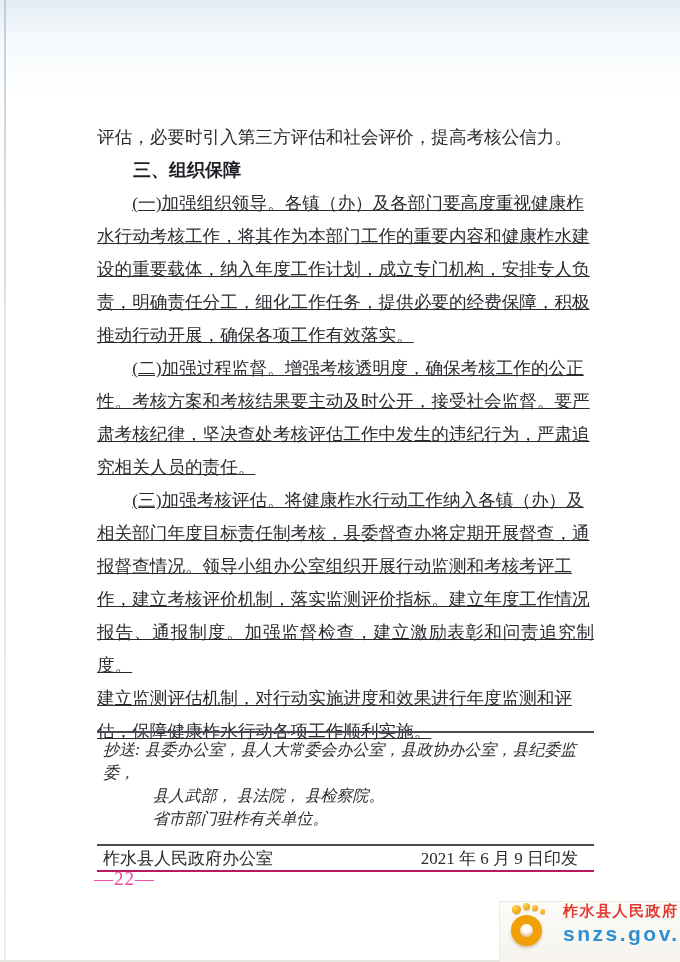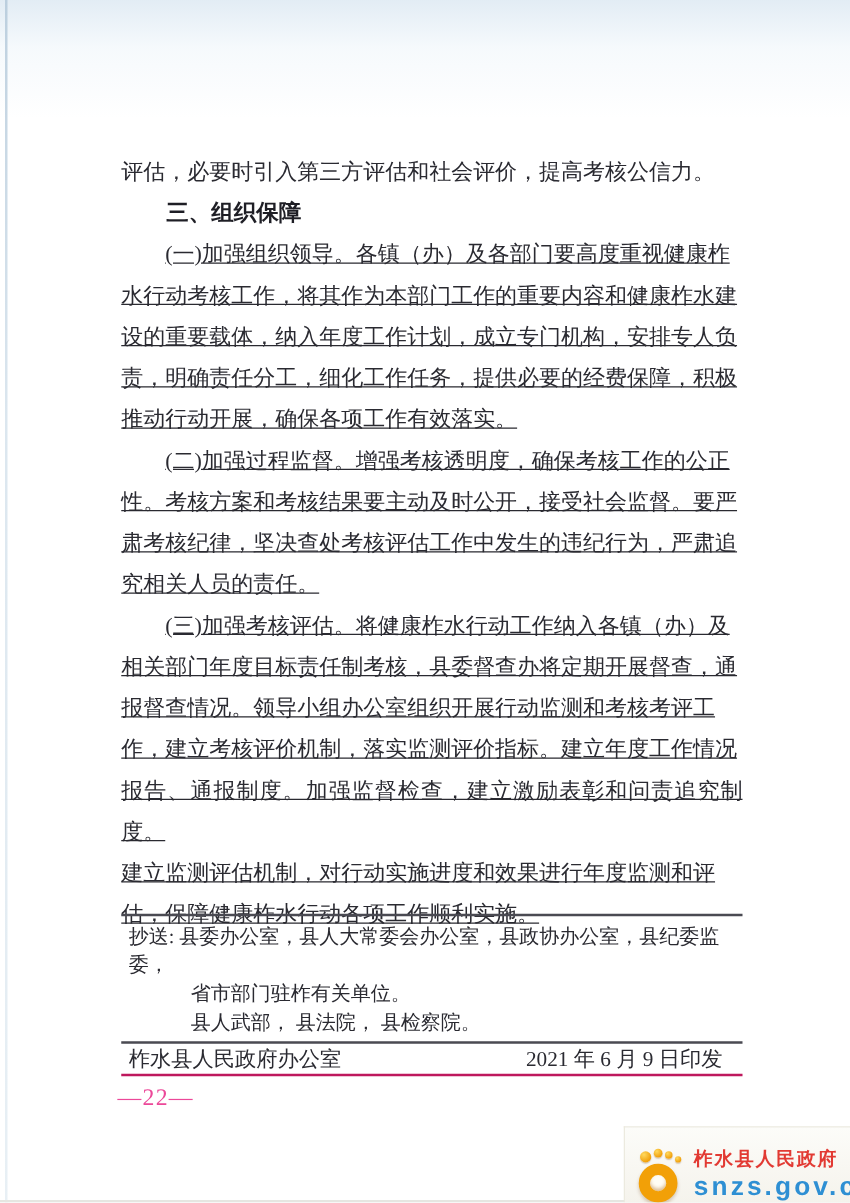--- a/index.html
+++ b/index.html
@@ -38,41 +38,41 @@
   .para { text-indent:2em;text-decoration:underline; }
   .sec-heading {
     margin:0; line-height:33px; font-size:18px; font-weight:700;
     text-indent:2em; color:#1e1e25;
     font-family:"Liberation Sans","DejaVu Sans",sans-serif;
   }
   
   .cc-footer { position:absolute; left:97px; top:731px; width:497px; }
   .cc-block {
     border-top:2px solid #4a4a52;
-    padding:5px 0 3px 6px;
-    font-size:16px; line-height:23px;
+    padding:5px 0 14px 6px;
+    font-size:16px; line-height:23px;font-style:italic;
   }
   .cc-line { white-space:pre-line; }
   .cc-line.indent { padding-left:3.1em; }
   .issuer-row {
     display:flex; justify-content:space-between; align-items:center;
     border-top:2px solid #4a4a52; border-bottom:2px solid #be185d;
     padding:2px 16px 2px 6px; height:20px; font-size:17px;
   }
   .page-number {
     position:absolute; left:94px; top:868px;
     font-size:19px; letter-spacing:1px; color:#ec4899;
   }
   
   .watermark {
     position:absolute; left:499px; top:901px; width:181px; height:61px;
     box-sizing:border-box; padding-left:8px;
     background:linear-gradient(180deg,#fcfcf9 0%, #f5f3ec 100%);
     border:1px solid #eceadf; border-right:none; border-bottom:none;
-    display:flex; align-items:flex-end; gap:5px;
+    display:flex; align-items:flex-start; gap:13px;
   }
   .foot-logo { position:relative; width:42px; height:44px; flex:0 0 auto; }
   .foot-ring {
     position:absolute; left:3px; top:13px; width:13px; height:13px;
     background:#fffdf4; border:9px solid #f2a007; border-radius:50%;
     box-shadow: inset 0 -2px 3px rgba(168,92,0,.4), 0 2px 3px rgba(120,70,0,.28);
   }
   .toe {
     position:absolute; border-radius:50%;
     background:radial-gradient(circle at 35% 30%, #ffd95e 0%, #f09c05 75%);
@@ -118,22 +118,22 @@
 报督查情况。领导小组办公室组织开展行动监测和考核考评工
 作，建立考核评价机制，落实监测评价指标。建立年度工作情况
 报告、通报制度。加强监督检查，建立激励表彰和问责追究制度。
 建立监测评估机制，对行动实施进度和效果进行年度监测和评
 估，保障健康柞水行动各项工作顺利实施。</p>
   </main>
 
   <section class="cc-footer">
     <div class="cc-block">
       <div class="cc-line">抄送: 县委办公室，县人大常委会办公室，县政协办公室，县纪委监委，</div>
+      <div class="cc-line indent">县人武部， 县法院， 县检察院。</div>
       <div class="cc-line indent">省市部门驻柞有关单位。</div>
-      <div class="cc-line indent">县人武部， 县法院， 县检察院。</div>
     </div>
     <div class="issuer-row">
       <span>柞水县人民政府办公室</span>
       <span>2021 年 6 月 9 日印发</span>
     </div>
   </section>
 
   <div class="page-number">—22—</div>
 
   <div class="watermark">

